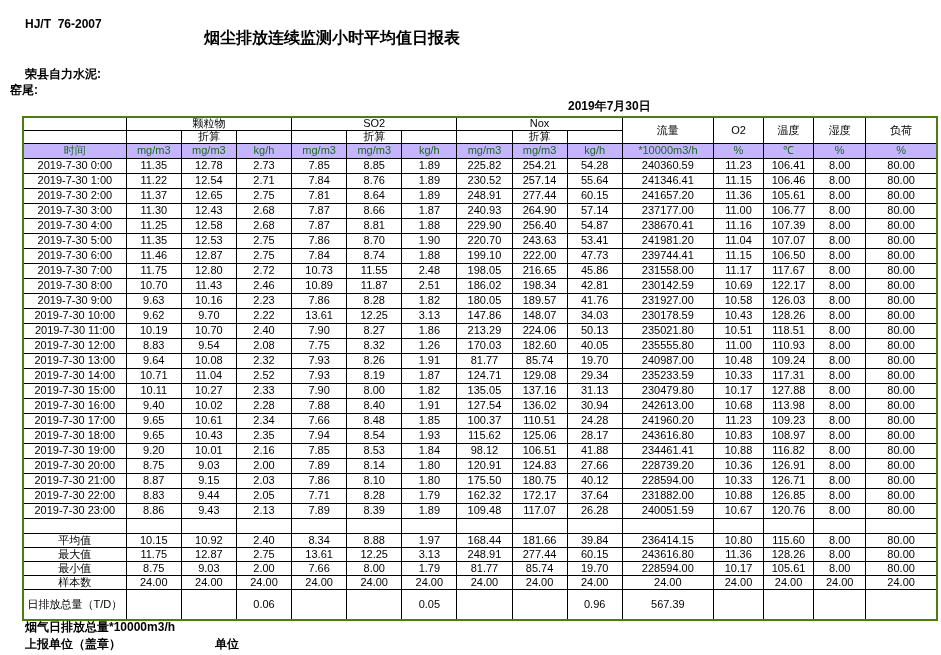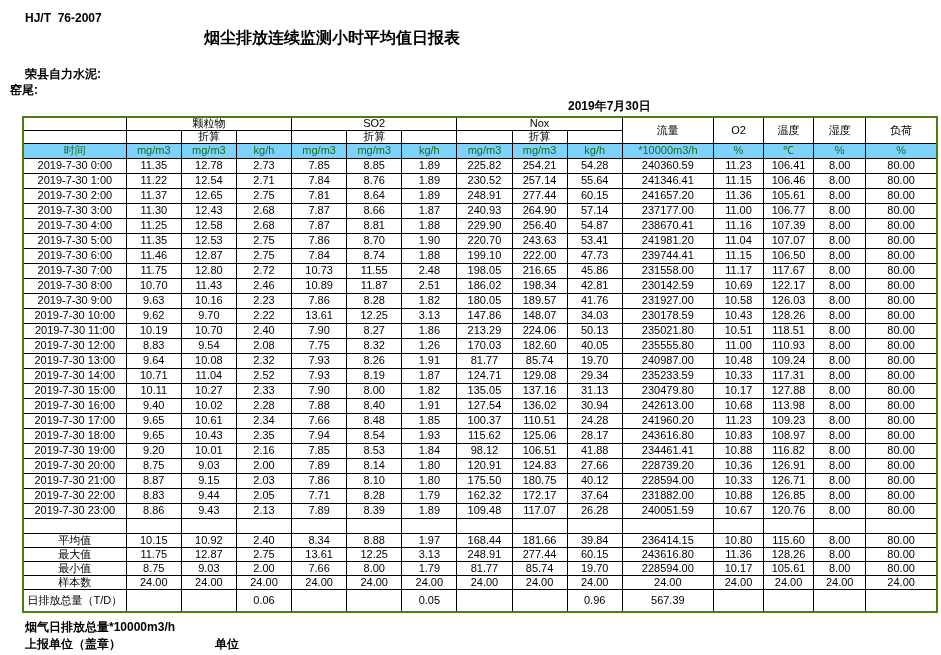--- a/index.html
+++ b/index.html
@@ -2,43 +2,43 @@
 <html><head>
 <meta charset="utf-8">
 <style>
   html,body{margin:0;padding:0;}
   body{
     width:941px;height:655px;position:relative;background:#ffffff;
     font-family:"Liberation Sans",sans-serif;color:#000;
   }
   .abs{position:absolute;white-space:pre;}
   .b{font-weight:bold;}
-  #std-code{left:25px;top:11px;font-size:12px;}
+  #std-code{left:25px;top:17px;font-size:12px;}
   #title{left:204px;top:28px;font-size:16px;}
   #company{left:25px;top:66px;font-size:12px;}
   #kiln{left:10px;top:82px;font-size:12px;}
   #date{left:568px;top:98px;font-size:12px;font-weight:bold;}
 
   #grid{
     position:absolute;left:22px;top:116px;width:916px;
     border-collapse:collapse;table-layout:fixed;
     border:2px solid #4d7c0f;
   }
   #grid td{
     border:1px solid #000;padding:0;font-size:11px;line-height:1;
     overflow:hidden;white-space:nowrap;text-align:center;vertical-align:middle;
   }
   .hdr-row{height:13px;}
   .unit-row{height:15px;}
   .data-row{height:15px;padding-left:41px;}
   .spacer-row{height:15px;}
   .summary-row{height:14px;}
-  .total-row{height:23px;}
+  .total-row{height:31px;}
   .cjk{font-size:12px;}
-  .green-row td{background:#7dd3fc;color:#1c6b1c;}
+  .green-row td{background:#c4b5fd;color:#1c6b1c;}
   .val{text-align:right;padding-right:6px;}
   .time{text-align:right;padding-right:3px;}
   .sum-label{text-align:right;padding-right:3px;font-size:12px;}
   .total-label{text-align:left;padding-left:1px;font-size:12px;}
   .thick-top td{border-top:2px solid #000;}
 
   #foot-note{left:25px;top:619px;font-size:12px;}
   #report-unit{left:25px;top:636px;font-size:12px;}
   #unit-word{left:215px;top:636px;font-size:12px;}
 </style>

